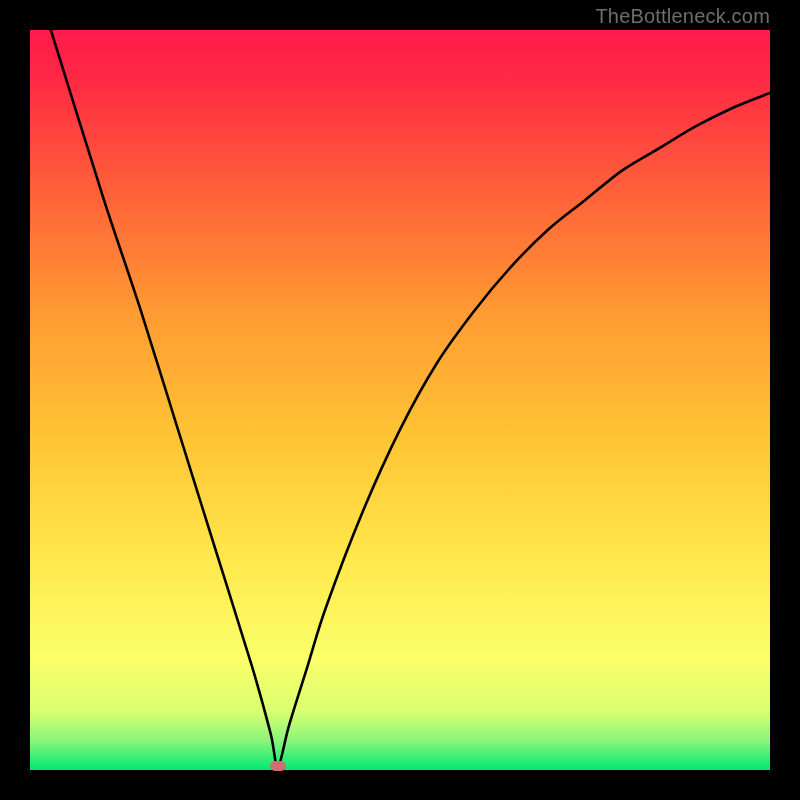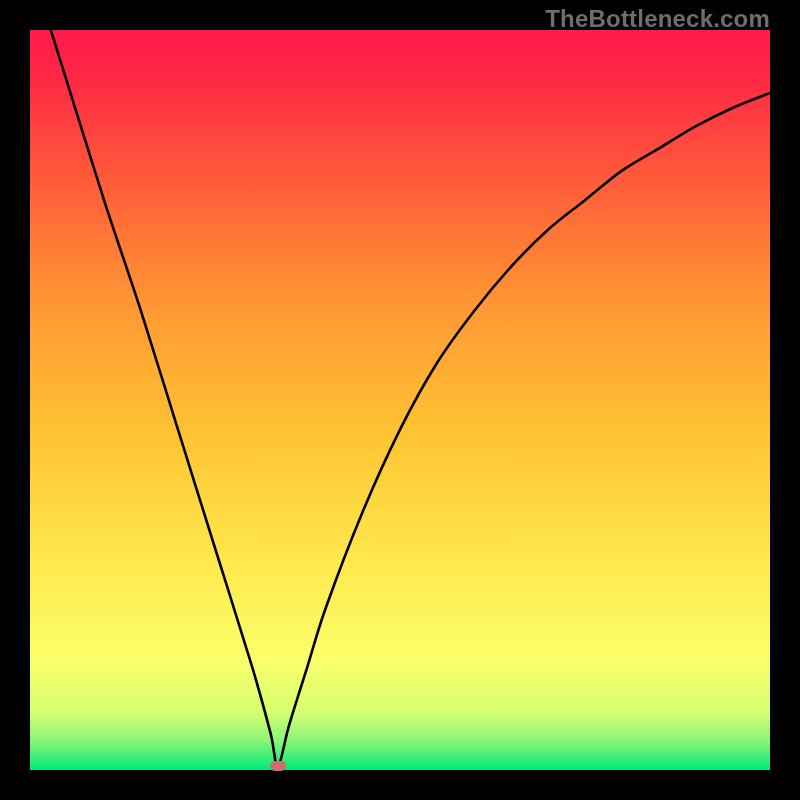--- a/index.html
+++ b/index.html
@@ -19,23 +19,23 @@
     height: 800px;
     background: #000000;
   }
   .plot-area {
     position: absolute;
     box-sizing: border-box;
   }
   .watermark {
     position: absolute;
     color: #6e6e6e;
-    font-size: 24px;
+    font-size: 20px;
     letter-spacing: 0.2px;
-    font-weight: 700;
+    font-weight: 400;
   }
   svg.curve {
     position: absolute;
     top: 0;
     left: 0;
   }
   .marker {
     position: absolute;
     width: 16px;
     height: 10px;

